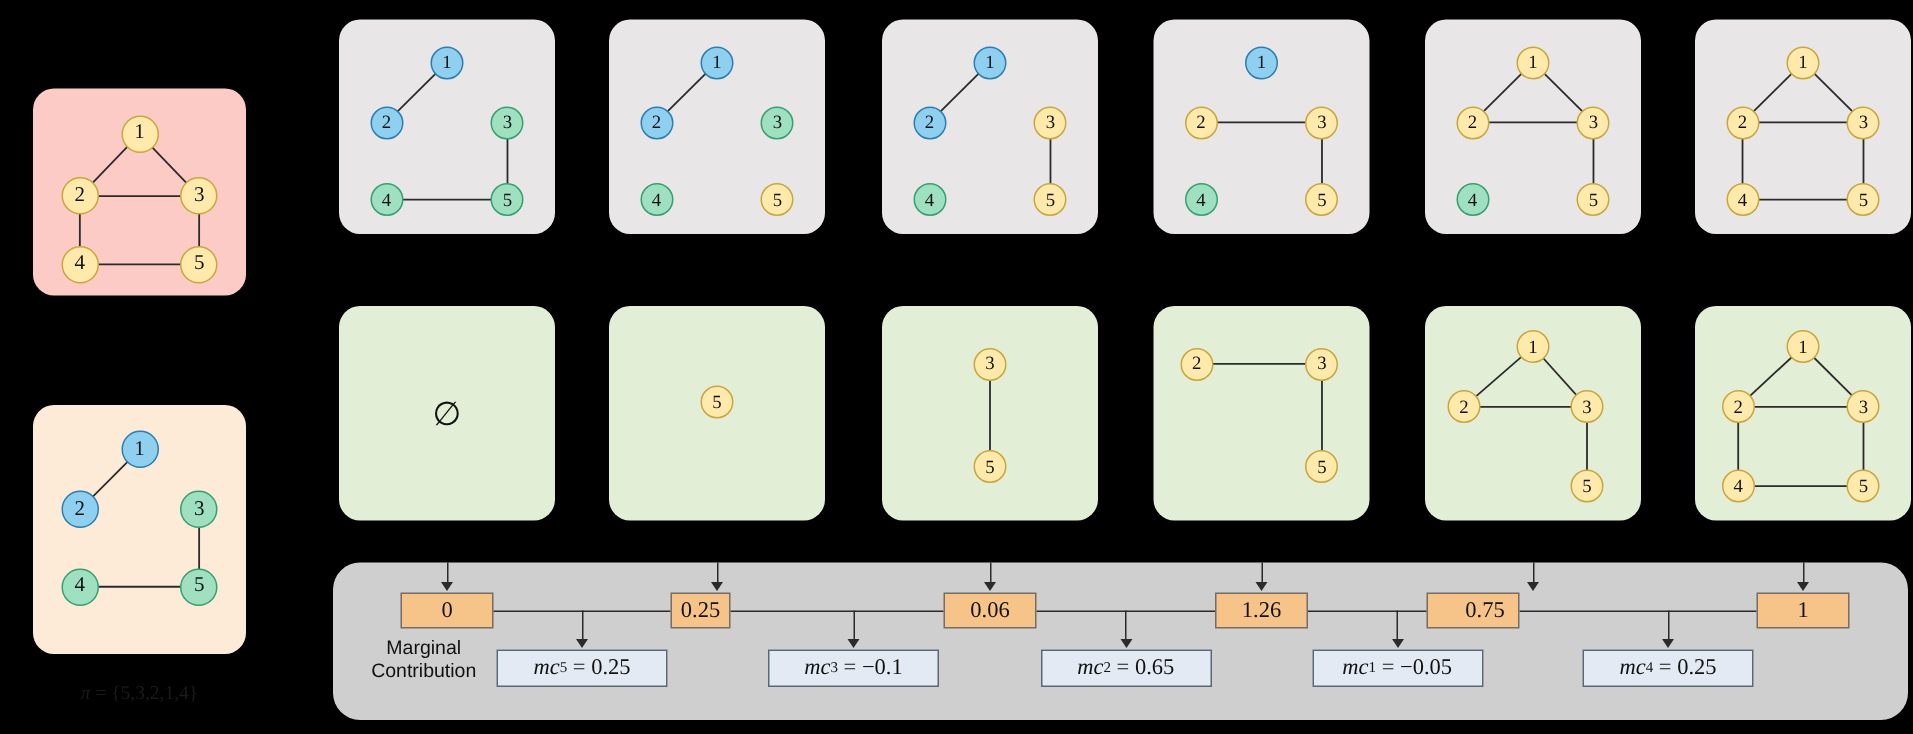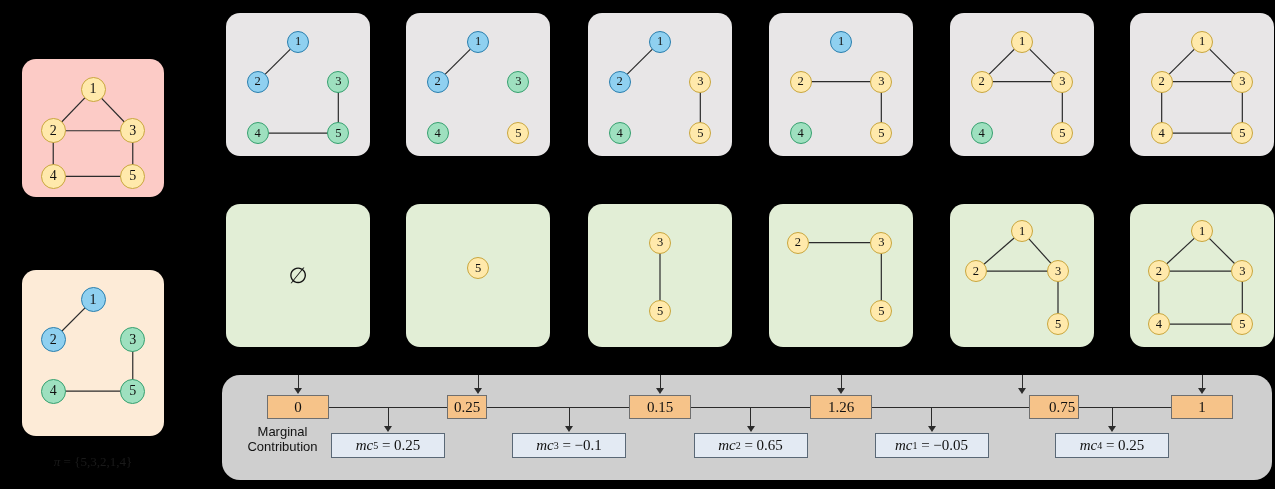--- a/index.html
+++ b/index.html
@@ -256,27 +256,27 @@
   <div id="bar-inner">
       <div class="wire" style="left:76px;top:32px;width:904px;height:1px;"></div>
       <div class="wire" style="left:75.5px;top:0px;width:1px;height:14px;"></div>
       <div class="arrow-d" style="left:72px;top:13px;"></div>
       <div class="vbox" style="left:45px;top:20px;width:62px;">0</div>
       <div class="wire" style="left:255.5px;top:0px;width:1px;height:14px;"></div>
       <div class="arrow-d" style="left:252px;top:13px;"></div>
       <div class="vbox" style="left:225px;top:20px;width:40px;">0.25</div>
       <div class="wire" style="left:437.5px;top:0px;width:1px;height:14px;"></div>
       <div class="arrow-d" style="left:434px;top:13px;"></div>
-      <div class="vbox" style="left:407px;top:20px;width:62px;">0.15</div>
+      <div class="vbox" style="left:407px;top:20px;width:62px;">0.06</div>
       <div class="wire" style="left:618.5px;top:0px;width:1px;height:14px;"></div>
       <div class="arrow-d" style="left:615px;top:13px;"></div>
       <div class="vbox" style="left:588px;top:20px;width:62px;">1.26</div>
       <div class="wire" style="left:799.5px;top:0px;width:1px;height:14px;"></div>
       <div class="arrow-d" style="left:796px;top:13px;"></div>
-      <div class="vbox" style="left:807px;top:20px;width:50px;padding-left:16px;">0.75</div>
+      <div class="vbox" style="left:729px;top:20px;width:62px;padding-left:16px;">0.75</div>
       <div class="wire" style="left:979.5px;top:0px;width:1px;height:14px;"></div>
       <div class="arrow-d" style="left:976px;top:13px;"></div>
       <div class="vbox" style="left:949px;top:20px;width:62px;">1</div>
       <div class="wire" style="left:165.5px;top:32px;width:1px;height:20px;"></div>
       <div class="arrow-d" style="left:162px;top:51px;"></div>
       <div class="mcbox" style="left:109px;top:58px;width:114px;"><i>mc</i><sub>5</sub>&nbsp;=&nbsp;0.25</div>
       <div class="wire" style="left:346.5px;top:32px;width:1px;height:20px;"></div>
       <div class="arrow-d" style="left:343px;top:51px;"></div>
       <div class="mcbox" style="left:290px;top:58px;width:114px;"><i>mc</i><sub>3</sub>&nbsp;=&nbsp;−0.1</div>
       <div class="wire" style="left:528px;top:32px;width:1px;height:20px;"></div>

